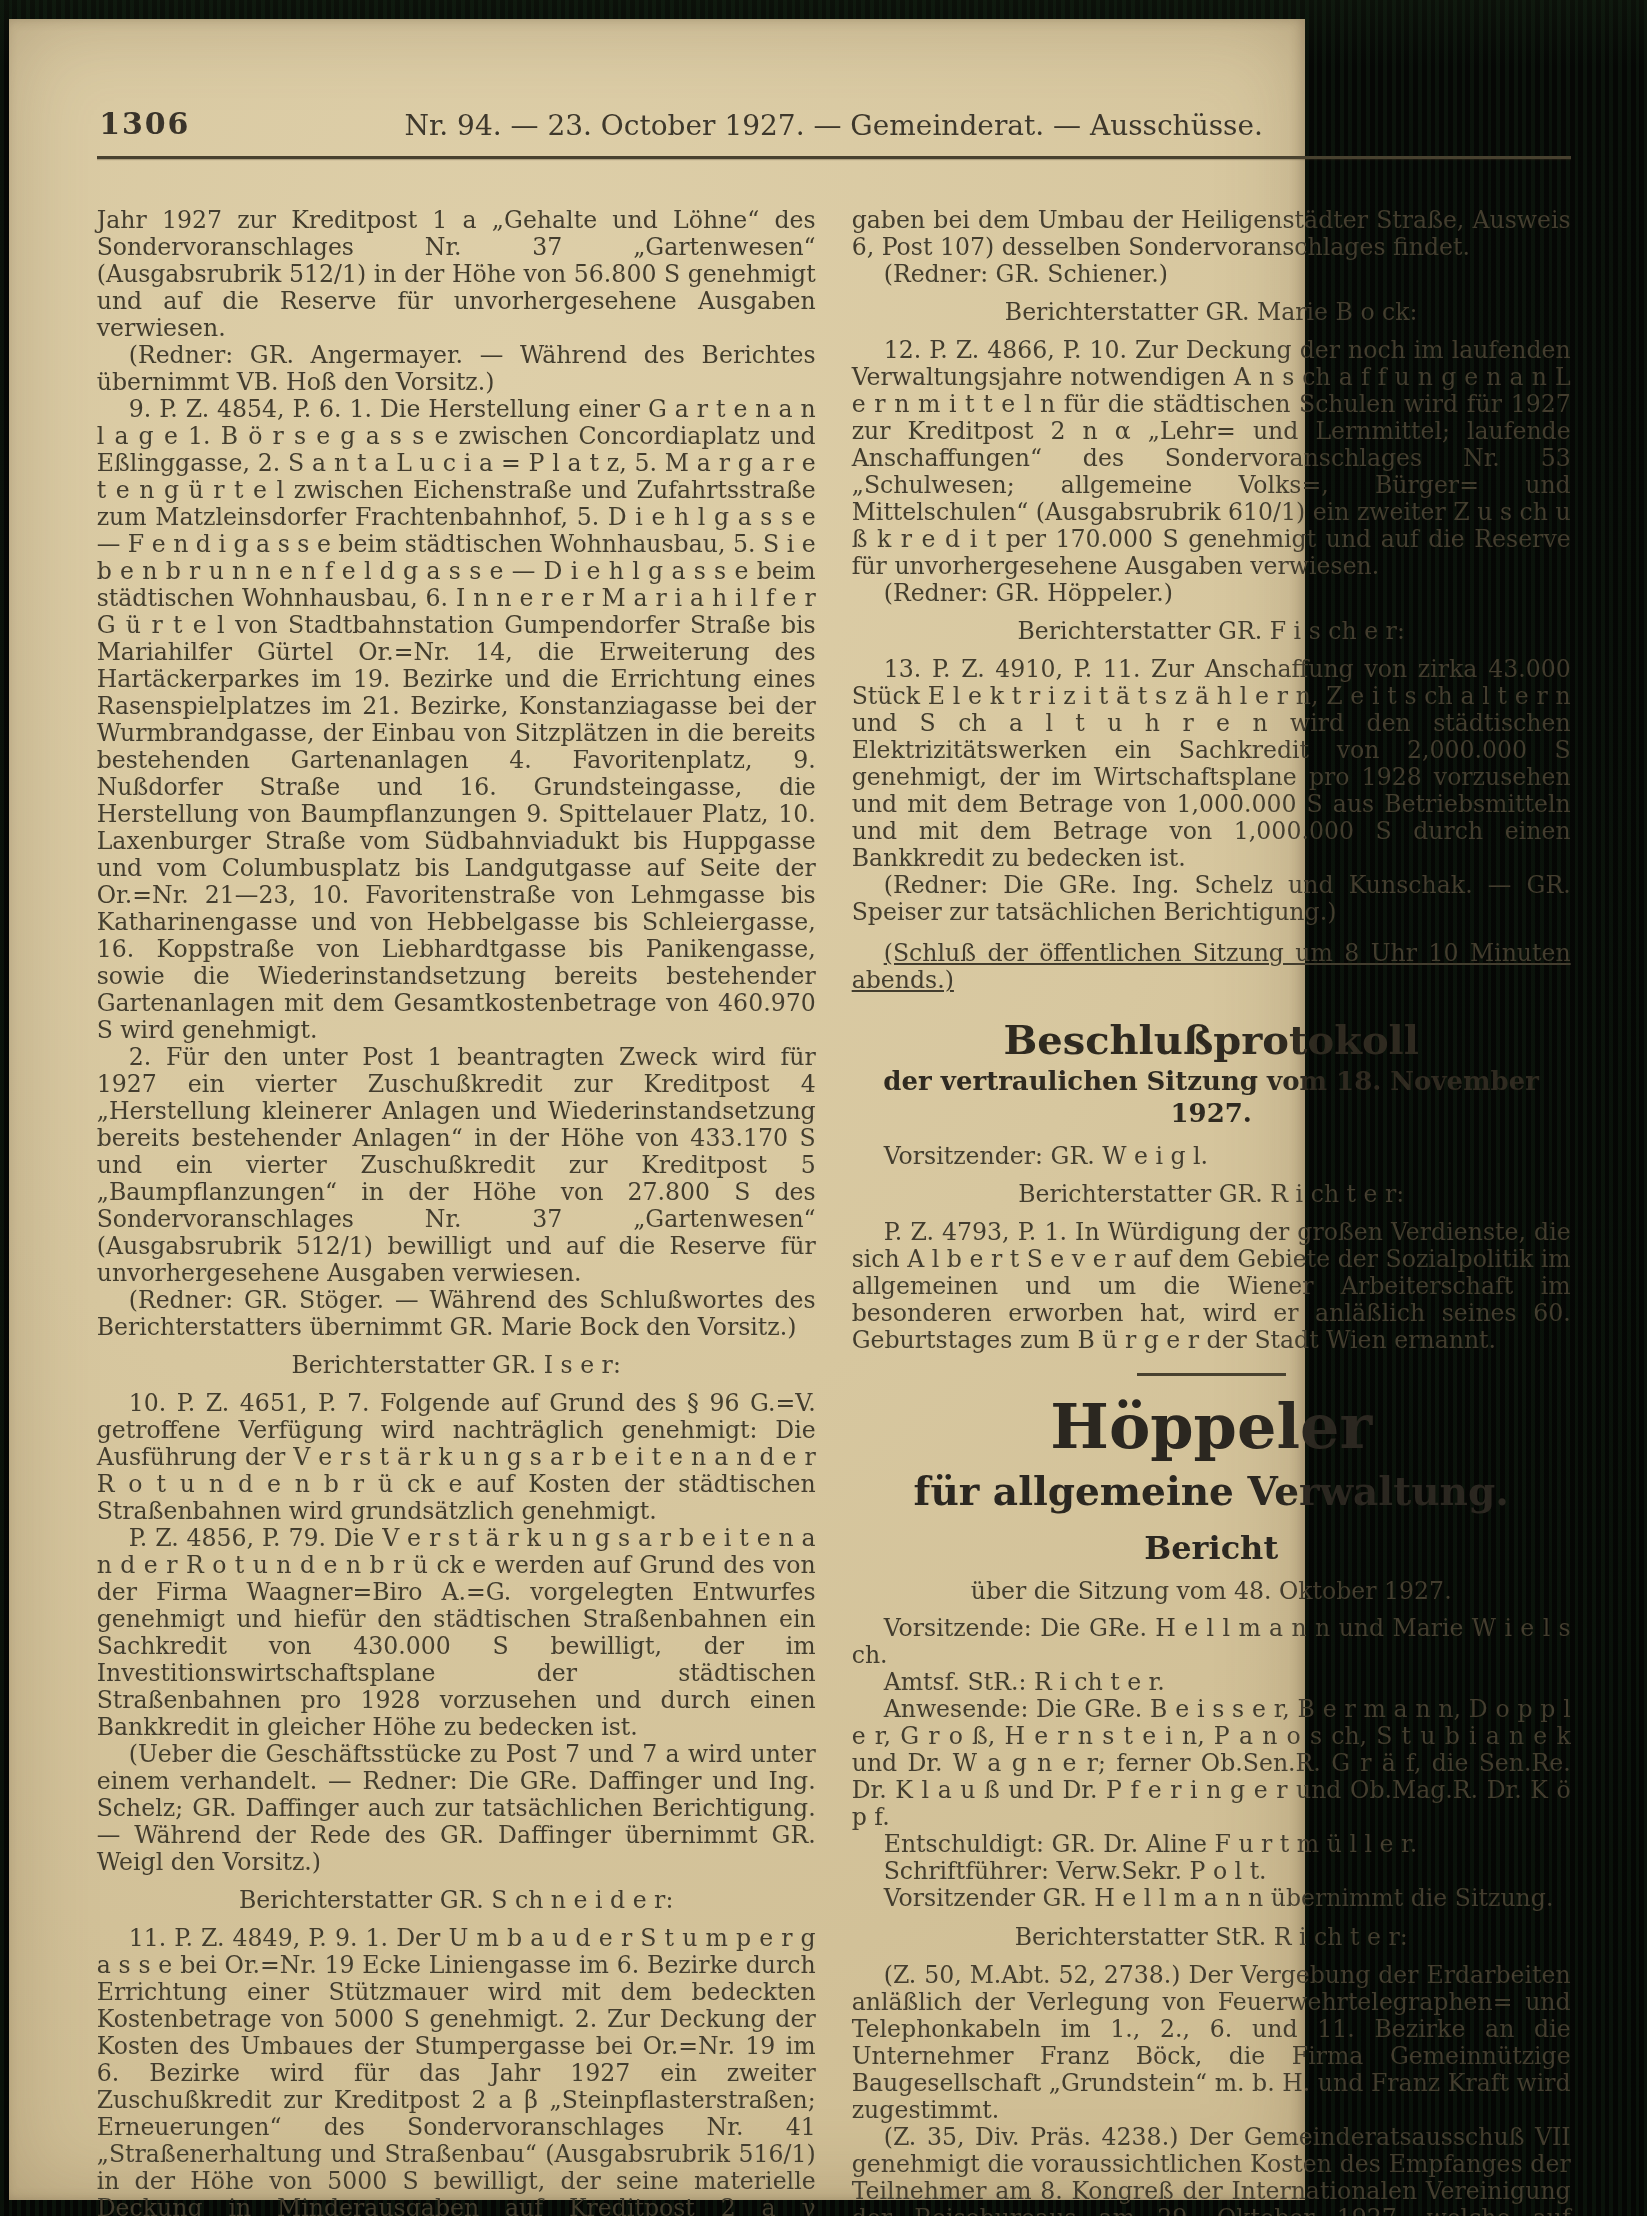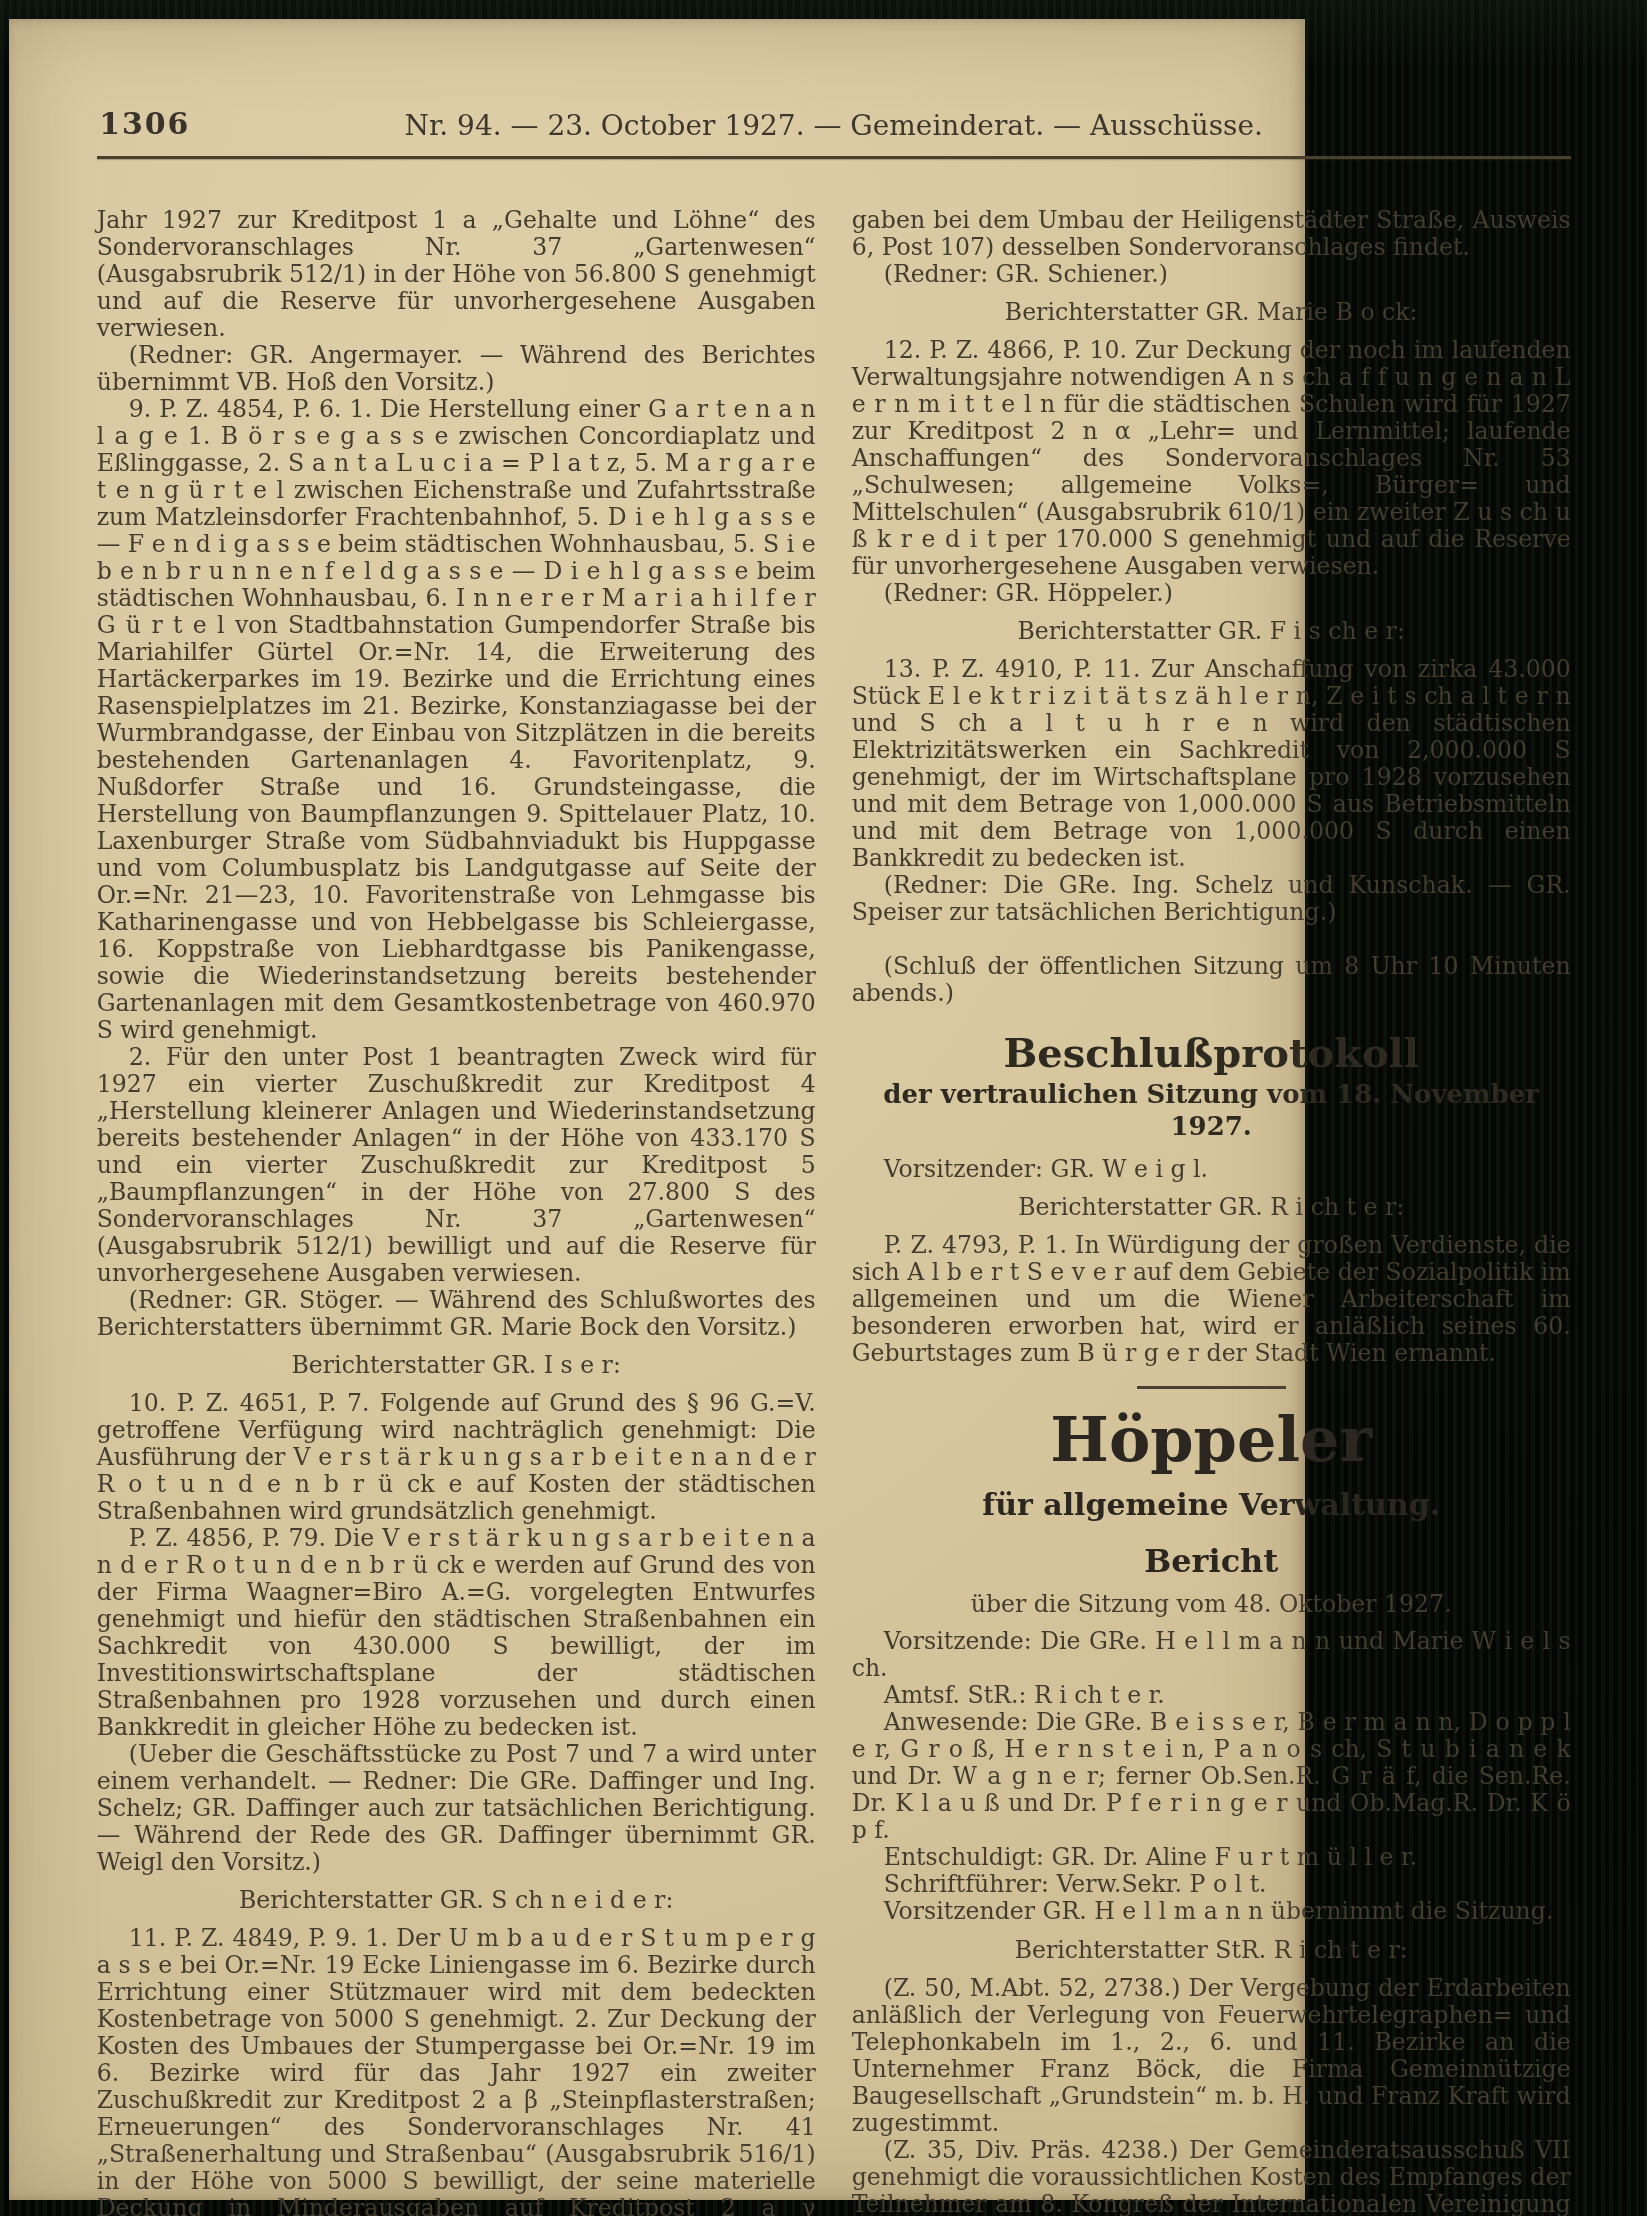--- a/index.html
+++ b/index.html
@@ -39,27 +39,27 @@
 
   .cols { display: flex; gap: 36px; margin-top: 48px; }
   .col {
     flex: 1 1 0; min-width: 0;
     font-size: 23.6px; line-height: 27px;
     text-align: justify; hyphens: none; color: #433d2e;
   }
   .p { margin: 0; }
   .indent { text-indent: 32px; }
   .centerline { text-align: center; text-indent: 0; margin: 11.2px 0; }
-  .gap-top { margin-top: 27px; }
+  .gap-top { margin-top: 14px; text-decoration: underline; }
 
   .h1line  { text-align: center; font-weight: bold; font-size: 40px; line-height: 46px; margin: 22.3px 0 2.5px; color: #2f2a20; }
   .h1sub   { text-align: center; font-weight: bold; font-size: 26px; line-height: 32px; margin: 0 0 13.7px; color: #2f2a20; }
   .divider { width: 149px; height: 3.1px; background: #48412f; margin: 18.6px auto 6.2px; }
   .h2line  { text-align: center; font-weight: bold; font-size: 62px; line-height: 70px; margin: 16px 0 0; color: #2b2720; }
-  .h3line  { text-align: center; font-weight: bold; font-size: 30px; line-height: 51px; margin: 3.7px 0 0; color: #2b2720; }
+  .h3line  { text-align: center; font-weight: bold; font-size: 39px; line-height: 51px; margin: 3.7px 0 0; color: #2b2720; }
   .h4line  { text-align: center; font-weight: bold; font-size: 32px; line-height: 47px; margin: 8.7px 0 6.2px; color: #2b2720; }
   .dateline { text-align: center; text-indent: 0; margin: 0 0 10px; }
 </style>
 </head>
 <body>
 
 <div id="scan-bg"></div>
 
 <div id="paper">
   <div id="content">

